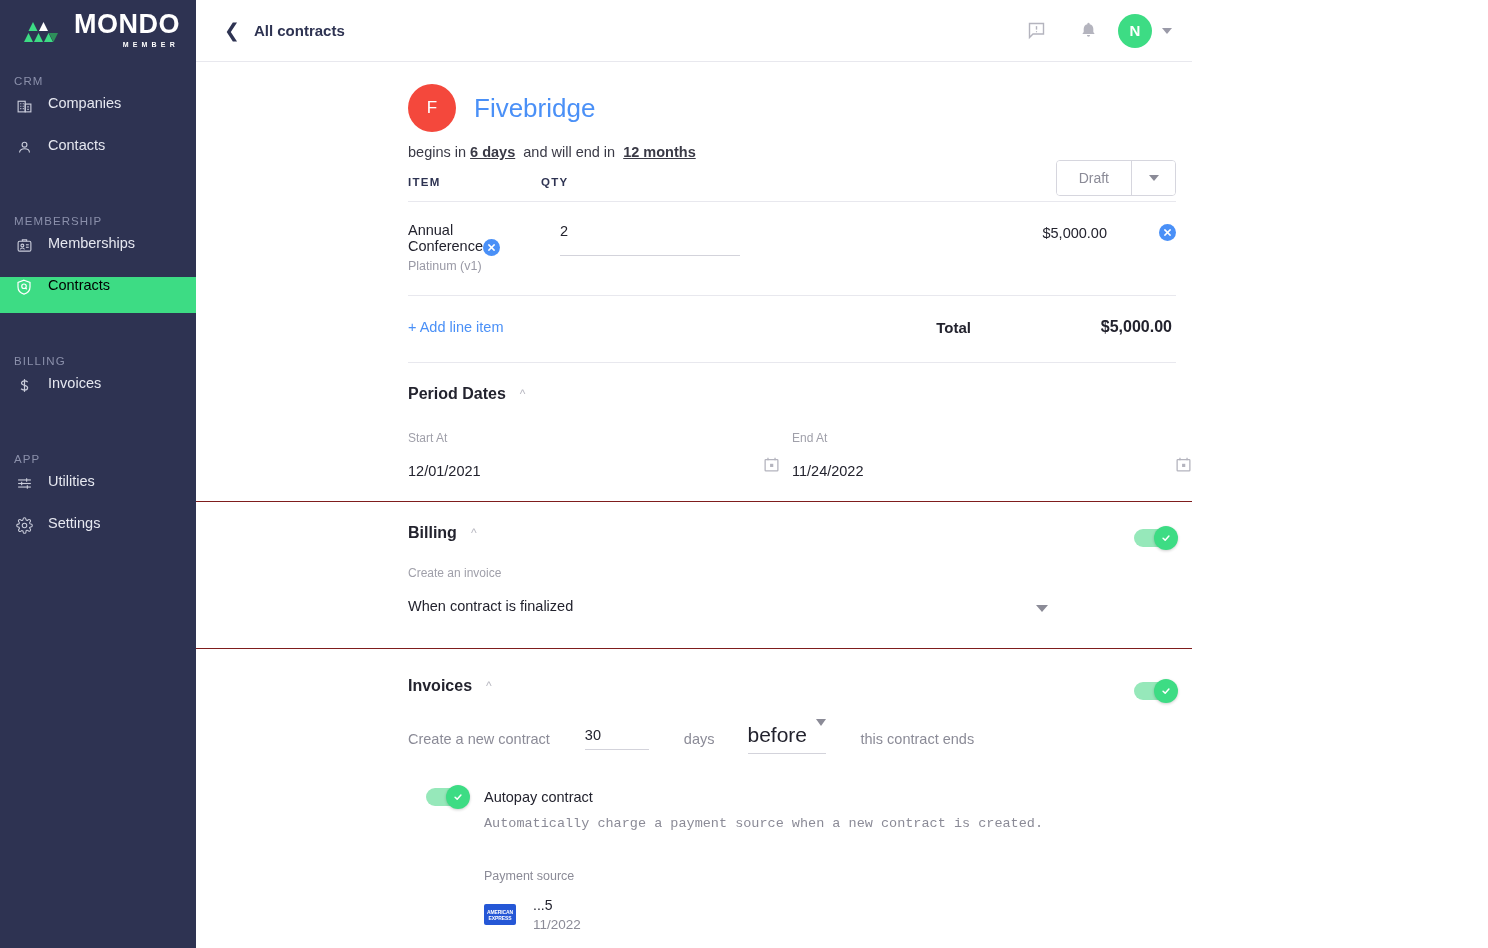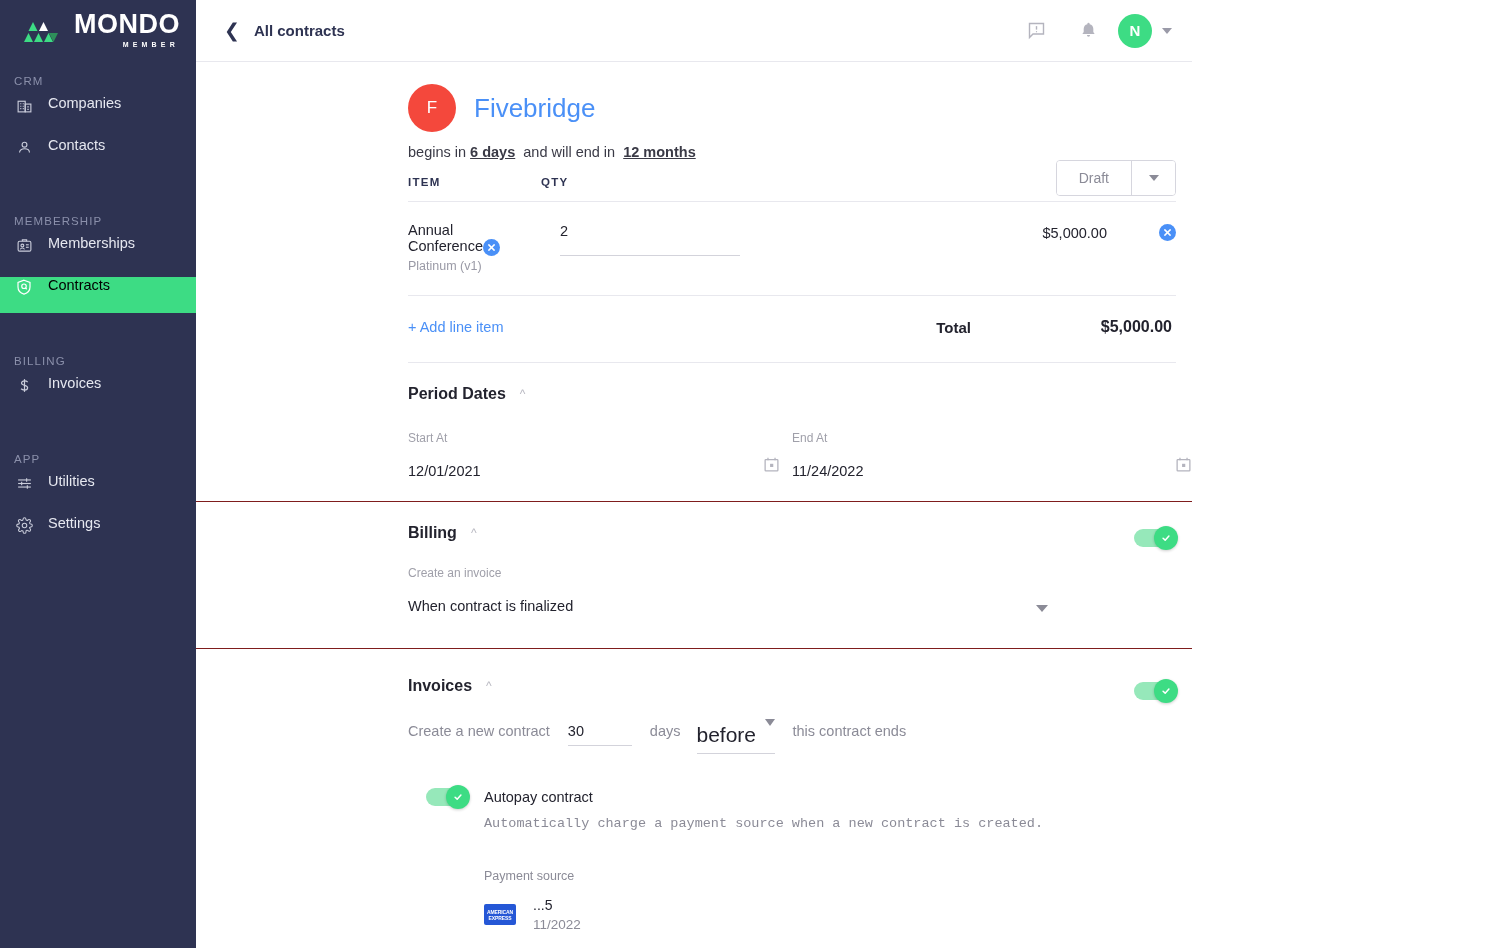--- a/index.html
+++ b/index.html
@@ -210,21 +210,21 @@
 
   .billing-field { padding: 24px 0 34px 0; position: relative; width: 640px; }
   .sel-caret {
     position: absolute; right: 0; bottom: 36px;
     width: 0; height: 0;
     border-left: 6px solid transparent; border-right: 6px solid transparent;
     border-top: 7px solid #8b8b97; cursor: pointer;
   }
 
   .recurring-row {
-    display: flex; align-items: flex-start; gap: 0;
+    display: flex; align-items: center; gap: 17px;
     padding: 28px 0 0 0; font-size: 14.5px; color: #8b8b97;
   }
   .rr-lbl { color: #8b8b97; }
   .inp-underline {
     border: none; border-bottom: 1px solid #d3d3db; background: transparent;
     font-family: inherit; font-size: 14.5px; color: #23232e; outline: none;
     padding: 0 0 6px 0;
   }
   .inp-days { width: 64px; margin-left: 18px; }
   .lbl-days { margin-left: 18px; }

